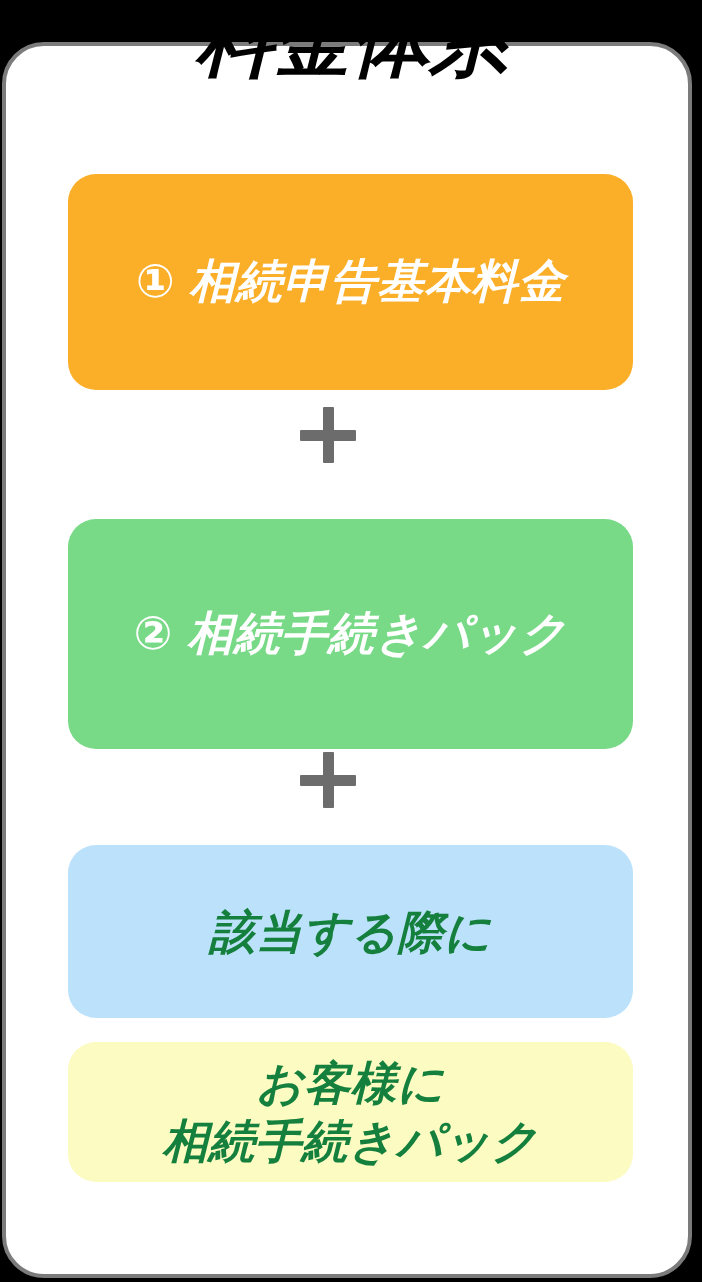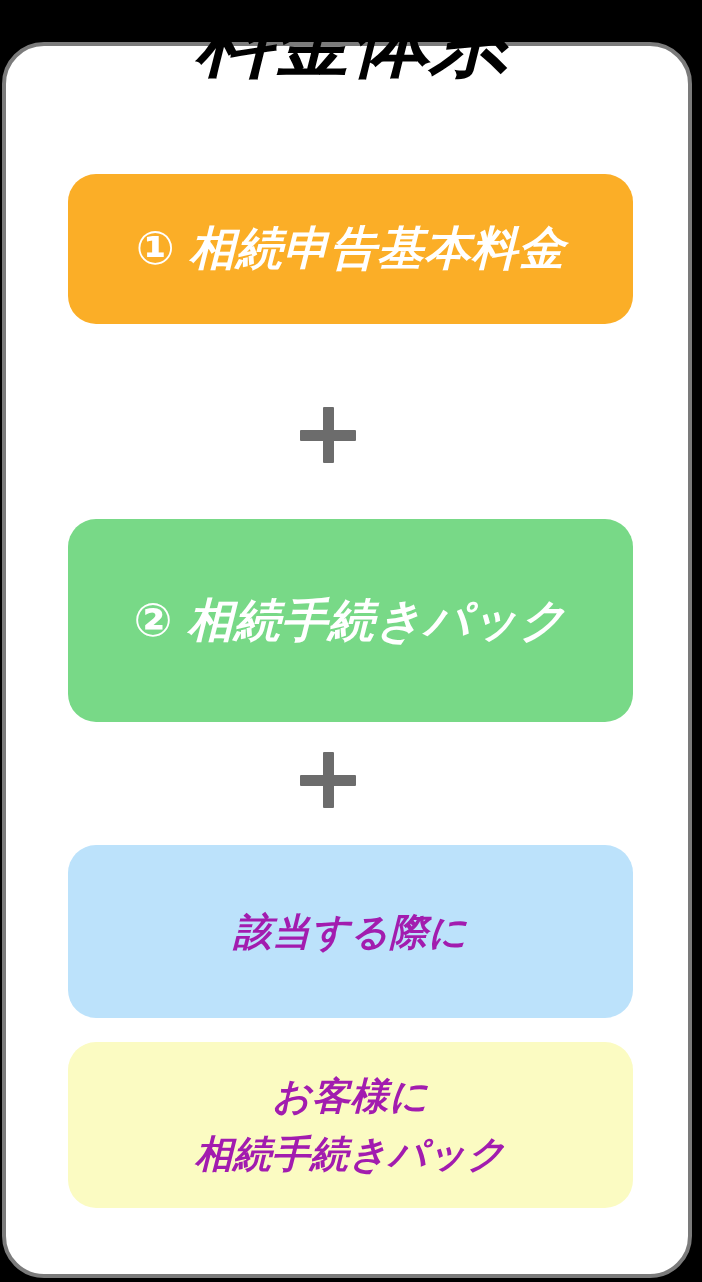--- a/index.html
+++ b/index.html
@@ -66,48 +66,48 @@
 
   .pill-primary {
     font-size: 46px;
     font-weight: 700;
     color: #ffffff;
     letter-spacing: 1px;
     white-space: nowrap;
   }
 
   .pill-secondary {
-    font-size: 38px;
+    font-size: 46px;
     font-weight: 700;
-    color: #a21caf;
+    color: #15803d;
     line-height: 58px;
     letter-spacing: 0.5px;
   }
 
   #box-orange {
     top: 174px;
-    height: 150px;
+    height: 216px;
     background: #FBAE27;
   }
 
   #box-green {
     top: 519px;
-    height: 203px;
+    height: 230px;
     background: #78D987;
   }
 
   #box-blue {
     top: 845px;
     height: 173px;
     background: #BCE2FB;
   }
 
   #box-yellow {
     top: 1042px;
-    height: 166px;
+    height: 140px;
     background: #FBFBC2;
   }
 
   
   .plus {
     position: absolute;
     width: 56px;
     height: 56px;
     left: 300px;
   }

